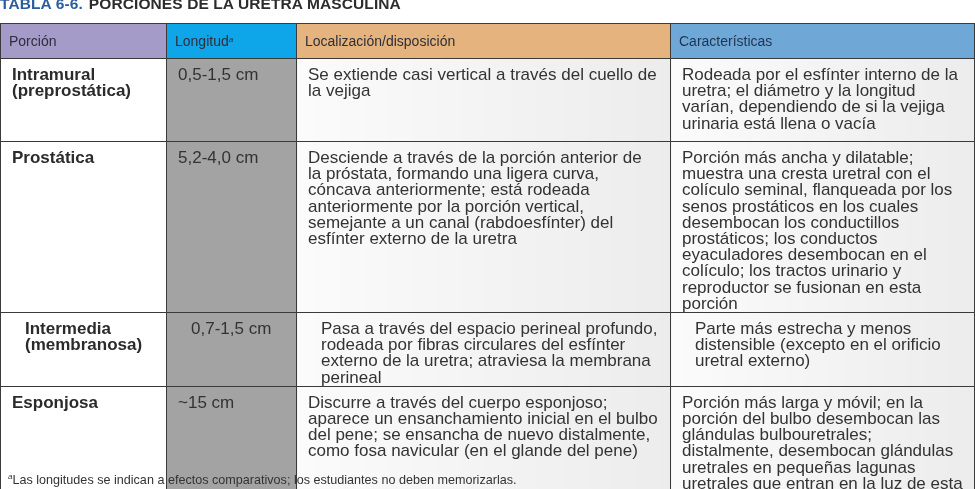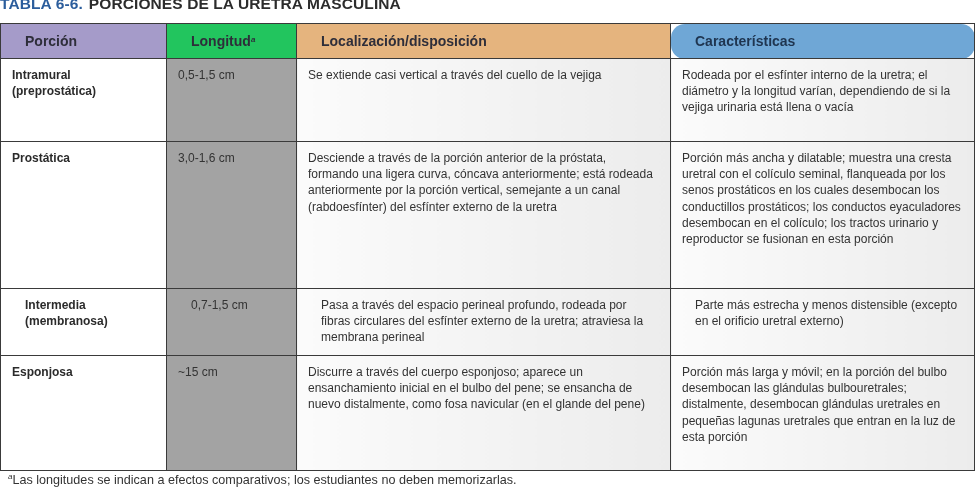--- a/index.html
+++ b/index.html
@@ -17,31 +17,31 @@
     .title .txt { color: #2c2c2c; margin-left: 6px; }
     table {
       position: absolute; left: 0; top: 23px;
       border-collapse: collapse; table-layout: fixed;
       width: 974px;
     }
     th, td {
       border: 1px solid #3a3a3a;
       vertical-align: top;
       text-align: left;
-      font-size: 12px;
+      font-size: 17px;
       line-height: 16.2px;
     }
     th {
-      height: 34px; padding: 0 24px; vertical-align: middle;
-      font-weight: bold; color: #2e2e3a; font-size: 14px;
+      height: 34px; padding: 0 8px; vertical-align: middle;
+      font-weight: normal; color: #2e2e3a; font-size: 14px;
     }
     th.c1 { background: #a59bc9; }
-    th.c2 { background: #22c55e; }
+    th.c2 { background: #0ea5e9; }
     th.c3 { background: #e5b47e; margin-left: 36px; }
-    th.c4 { background: #6fa7d6; color: #1f3550; border-radius: 14px; }
+    th.c4 { background: #6fa7d6; color: #1f3550; }
     th sup, .foot sup { font-size: 8px; font-style: italic; vertical-align: top; position: relative; top: -1px; }
     td { padding: 8px 11px 0 11px; color: #333; }
     td.c1 { background: #ffffff; font-weight: bold; color: #2b2b2b; }
     td.c2 { background: #a3a3a3; }
     td.c3, td.c4 { background: linear-gradient(90deg, #fbfbfb 0%, #ececec 100%); }
     tr.r1 td { height: 74px; }
     tr.r2 td { height: 138px; }
     tr.r3 td { height: 58px; padding-left: 24px; }
     tr.r4 td { height: 106px; }
     .foot {
@@ -73,21 +73,21 @@
   </thead>
   <tbody>
     <tr class="r1">
       <td class="c1">Intramural (preprostática)</td>
       <td class="c2">0,5-1,5 cm</td>
       <td class="c3">Se extiende casi vertical a través del cuello de la vejiga</td>
       <td class="c4">Rodeada por el esfínter interno de la uretra; el diámetro y la longitud varían, dependiendo de si la vejiga urinaria está llena o vacía</td>
     </tr>
     <tr class="r2">
       <td class="c1">Prostática</td>
-      <td class="c2">3,0-1,6 cm</td>
+      <td class="c2">5,2-4,0 cm</td>
       <td class="c3">Desciende a través de la porción anterior de la próstata, formando una ligera curva, cóncava anteriormente; está rodeada anteriormente por la porción vertical, semejante a un canal (rabdoesfínter) del esfínter externo de la uretra</td>
       <td class="c4">Porción más ancha y dilatable; muestra una cresta uretral con el colículo seminal, flanqueada por los senos prostáticos en los cuales desembocan los conductillos prostáticos; los conductos eyaculadores desembocan en el colículo; los tractos urinario y reproductor se fusionan en esta porción</td>
     </tr>
     <tr class="r3">
       <td class="c1">Intermedia (membranosa)</td>
       <td class="c2">0,7-1,5 cm</td>
       <td class="c3">Pasa a través del espacio perineal profundo, rodeada por fibras circulares del esfínter externo de la uretra; atraviesa la membrana perineal</td>
       <td class="c4">Parte más estrecha y menos distensible (excepto en el orificio uretral externo)</td>
     </tr>
     <tr class="r4">

